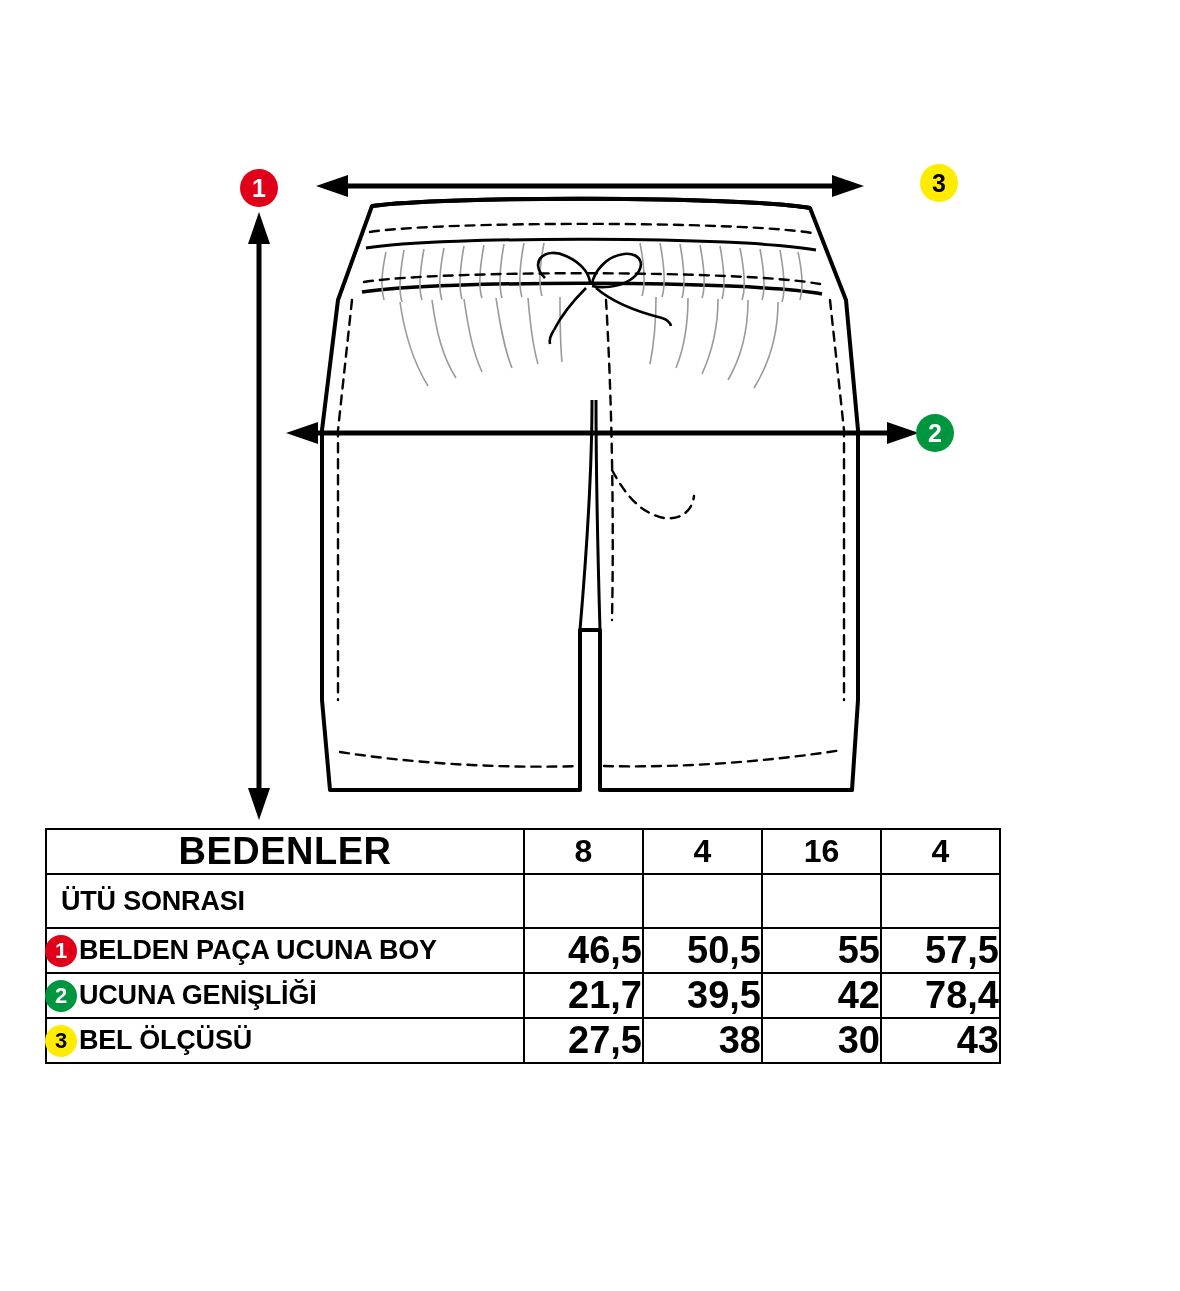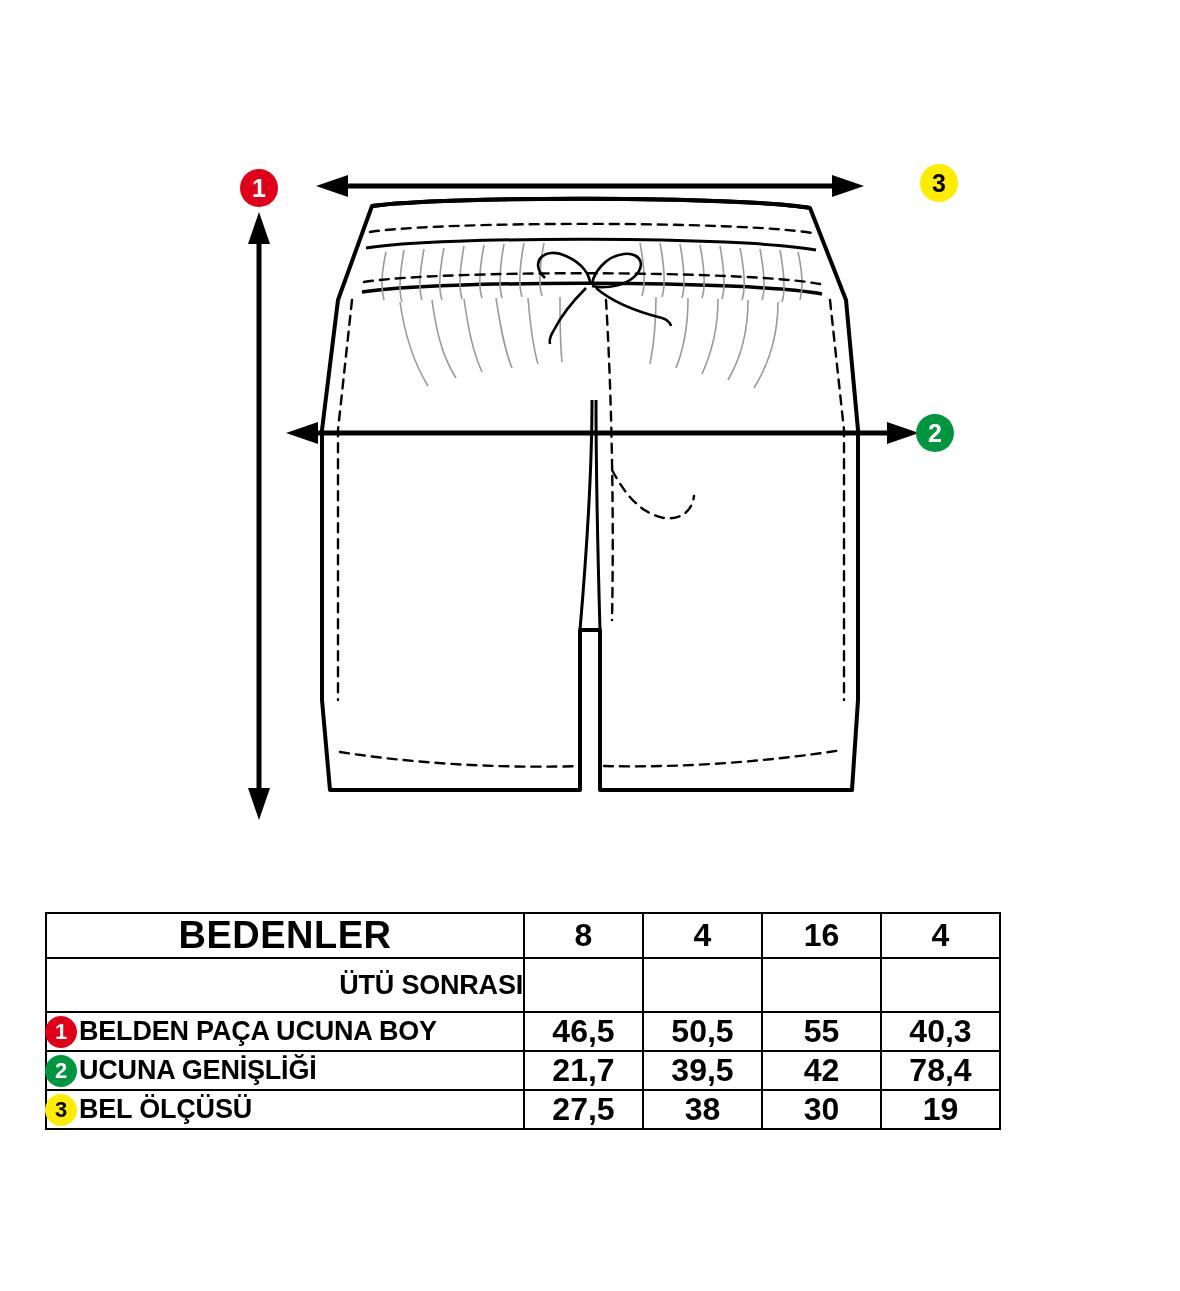--- a/index.html
+++ b/index.html
@@ -50,61 +50,61 @@
   .marker-yellow{ background: #ffec00; color: #000000; }
 
   #marker-1 { left: 240px; top: 169px; }
   #marker-2 { left: 916px; top: 414px; }
   #marker-3 { left: 920px; top: 164px; }
 
   
   #size-table-wrap {
     position: absolute;
     left: 45px;
-    top: 912px;
+    top: 828px;
     width: 1023px;
   }
   table.size-table {
     border-collapse: collapse;
     width: 954px;
     table-layout: fixed;
   }
   table.size-table td, table.size-table th {
     border: 2px solid #000000;
     padding: 0;
     vertical-align: middle;
     box-sizing: border-box;
   }
   col.c-label { width: 478px; }
   col.c-size  { width: 119px; }
 
   .cell-label {
-    text-align: right;
+    text-align: left;
     font-size: 27px;
     font-weight: bold;
     padding: 6px 4px 8px 16px;
     letter-spacing: -0.2px;
     white-space: nowrap;
   }
   .cell-head-title {
     text-align: center;
     font-size: 38px;
     font-weight: bold;
     letter-spacing: 0.5px;
     padding: 8px 0 10px 0;
   }
   .cell-head-size {
     text-align: center;
     font-size: 32px;
     font-weight: bold;
     padding: 8px 0 10px 0;
   }
   .cell-value {
-    text-align: center;
-    font-size: 32px;
+    text-align: right;
+    font-size: 38px;
     font-weight: bold;
     padding: 6px 0 8px 0;
   }
   .cell-empty { padding: 6px 0 8px 0; height: 54px; }
 
   .row-label-with-badge {
     display: flex;
     align-items: center;
     gap: 0px;
   }
@@ -282,21 +282,21 @@
       <tr>
         <td class="cell-label">
           <span class="row-label-with-badge">
             <span class="mini-badge badge-red">1</span>
             <span class="label-text">BELDEN PAÇA UCUNA BOY</span>
           </span>
         </td>
         <td class="cell-value">46,5</td>
         <td class="cell-value">50,5</td>
         <td class="cell-value">55</td>
-        <td class="cell-value">40,3</td>
+        <td class="cell-value">57,5</td>
       </tr>
 
       <tr>
         <td class="cell-label">
           <span class="row-label-with-badge">
             <span class="mini-badge badge-green">2</span>
             <span class="label-text">UCUNA GENİŞLİĞİ</span>
           </span>
         </td>
         <td class="cell-value">21,7</td>
@@ -308,17 +308,17 @@
       <tr>
         <td class="cell-label">
           <span class="row-label-with-badge">
             <span class="mini-badge badge-yellow">3</span>
             <span class="label-text">BEL ÖLÇÜSÜ</span>
           </span>
         </td>
         <td class="cell-value">27,5</td>
         <td class="cell-value">38</td>
         <td class="cell-value">30</td>
-        <td class="cell-value">19</td>
+        <td class="cell-value">43</td>
       </tr>
     </tbody>
   </table>
 </div>
 
 </body></html>

